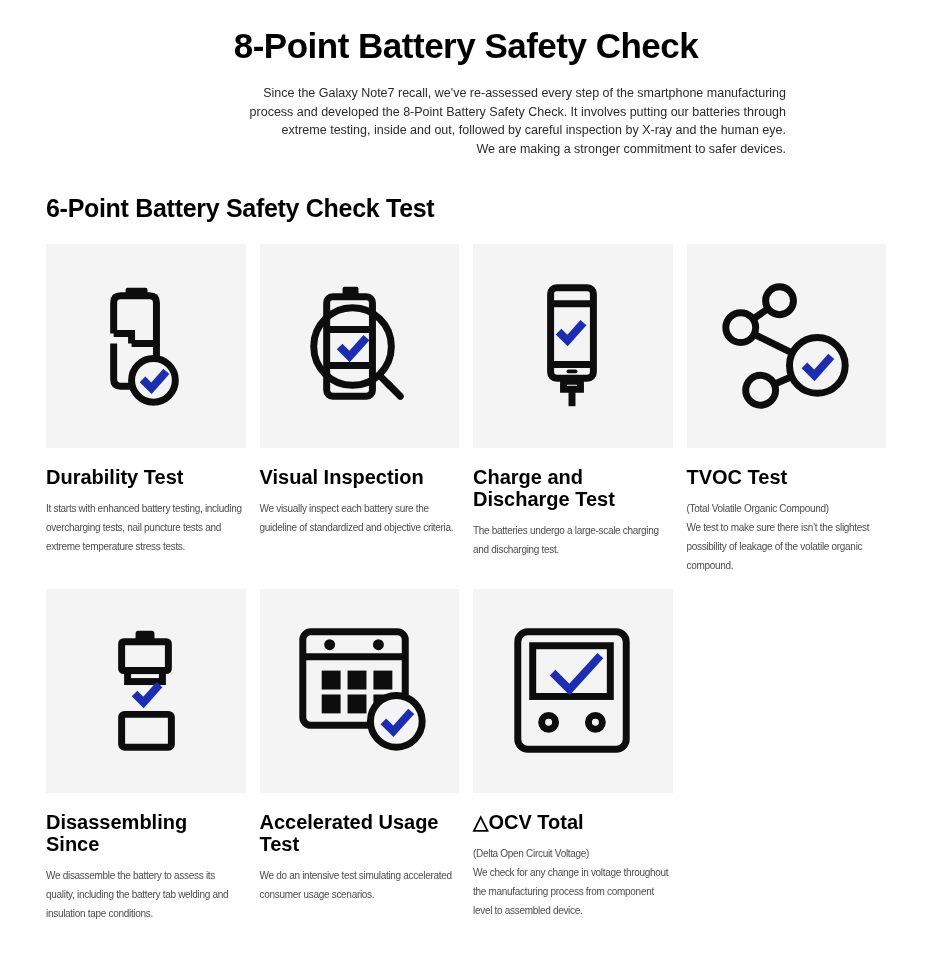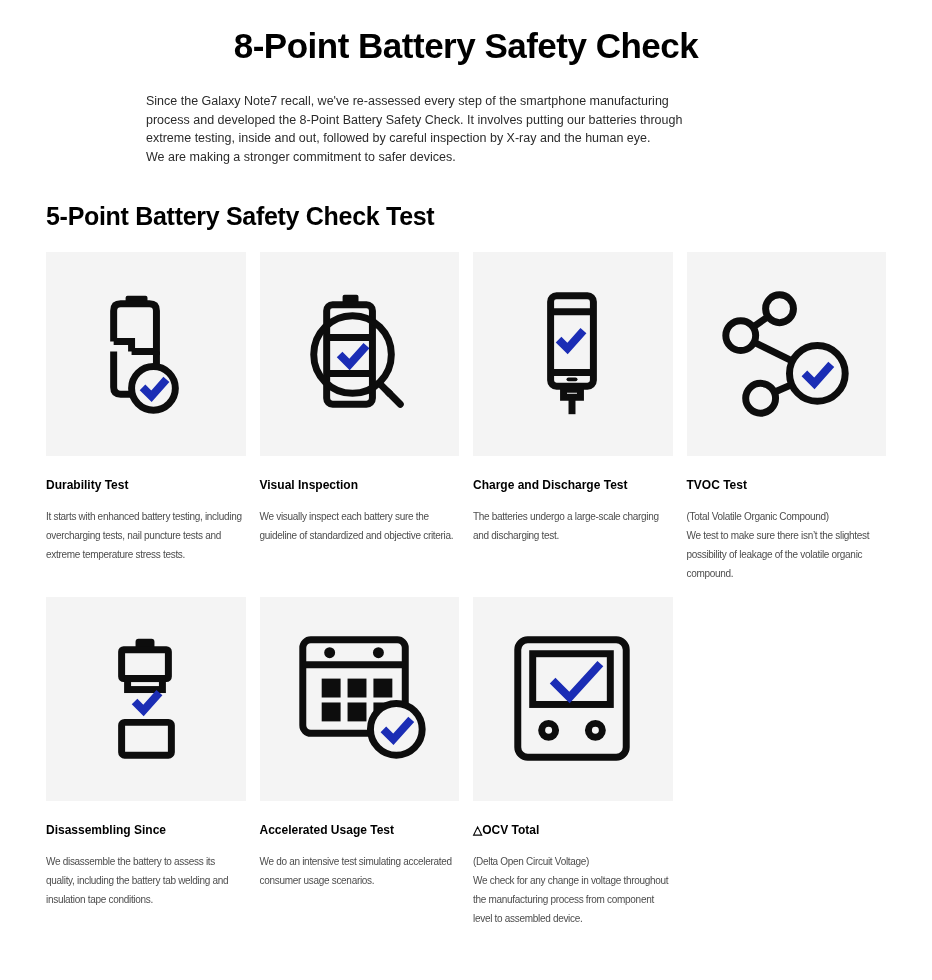--- a/index.html
+++ b/index.html
@@ -18,23 +18,23 @@
   }
   .main-title {
     margin: 26px 0 0 0;
     text-align: center;
     font-size: 35px;
     font-weight: 700;
     letter-spacing: -0.5px;
     color: #000;
   }
   .intro {
-    margin: 26px auto 0 auto;
+    margin: 18px auto 0 auto;
     width: 640px;
-    text-align: left;
+    text-align: right;
     font-size: 12.5px;
     line-height: 18.5px;
     color: #2b2b2b;
     white-space: pre-line;
   }
   .section-heading {
     margin: 36px 0 0 46px;
     font-size: 25px;
     font-weight: 700;
     letter-spacing: -0.3px;
@@ -54,21 +54,21 @@
     height: 204px;
     background: #f4f4f4;
     display: flex;
     align-items: center;
     justify-content: center;
   }
   .icon-tile svg { width: 199px; height: 204px; display: block; }
   .card-title {
     margin: 18px 0 0 0;
     padding-right: 12px;
-    font-size: 12px;
+    font-size: 20px;
     font-weight: 700;
     line-height: 22px;
     color: #000;
   }
   .card-desc {
     margin: 11px 0 0 0;
     font-size: 10px;
     line-height: 19px;
     letter-spacing: -0.3px;
     color: #4d4d4d;
@@ -85,21 +85,21 @@
 
 <div class="page">
 
   <h1 class="main-title">8-Point Battery Safety Check</h1>
 
   <p class="intro">Since the Galaxy Note7 recall, we've re-assessed every step of the smartphone manufacturing
 process and developed the 8-Point Battery Safety Check.  It involves putting our batteries through
 extreme testing, inside and out, followed by careful inspection by X-ray and the human eye.
 We are making a stronger commitment to safer devices.</p>
 
-  <h2 class="section-heading">5-Point Battery Safety Check Test</h2>
+  <h2 class="section-heading">6-Point Battery Safety Check Test</h2>
 
   <div class="cards-grid">
 
     <div class="card">
       <div class="icon-tile">
         <svg viewBox="0 0 200 205">
           <rect class="fl" x="80" y="44" width="22" height="11" rx="2"></rect>
           <path class="ln" d="M68 90 V59 Q68 52 75 52 H104 Q111 52 111 59 V100 H86"></path>
           <path class="ln" d="M68 90 H86 V100"></path>
           <path class="ln" d="M68 100 V136 Q68 143 75 143 H85"></path>

